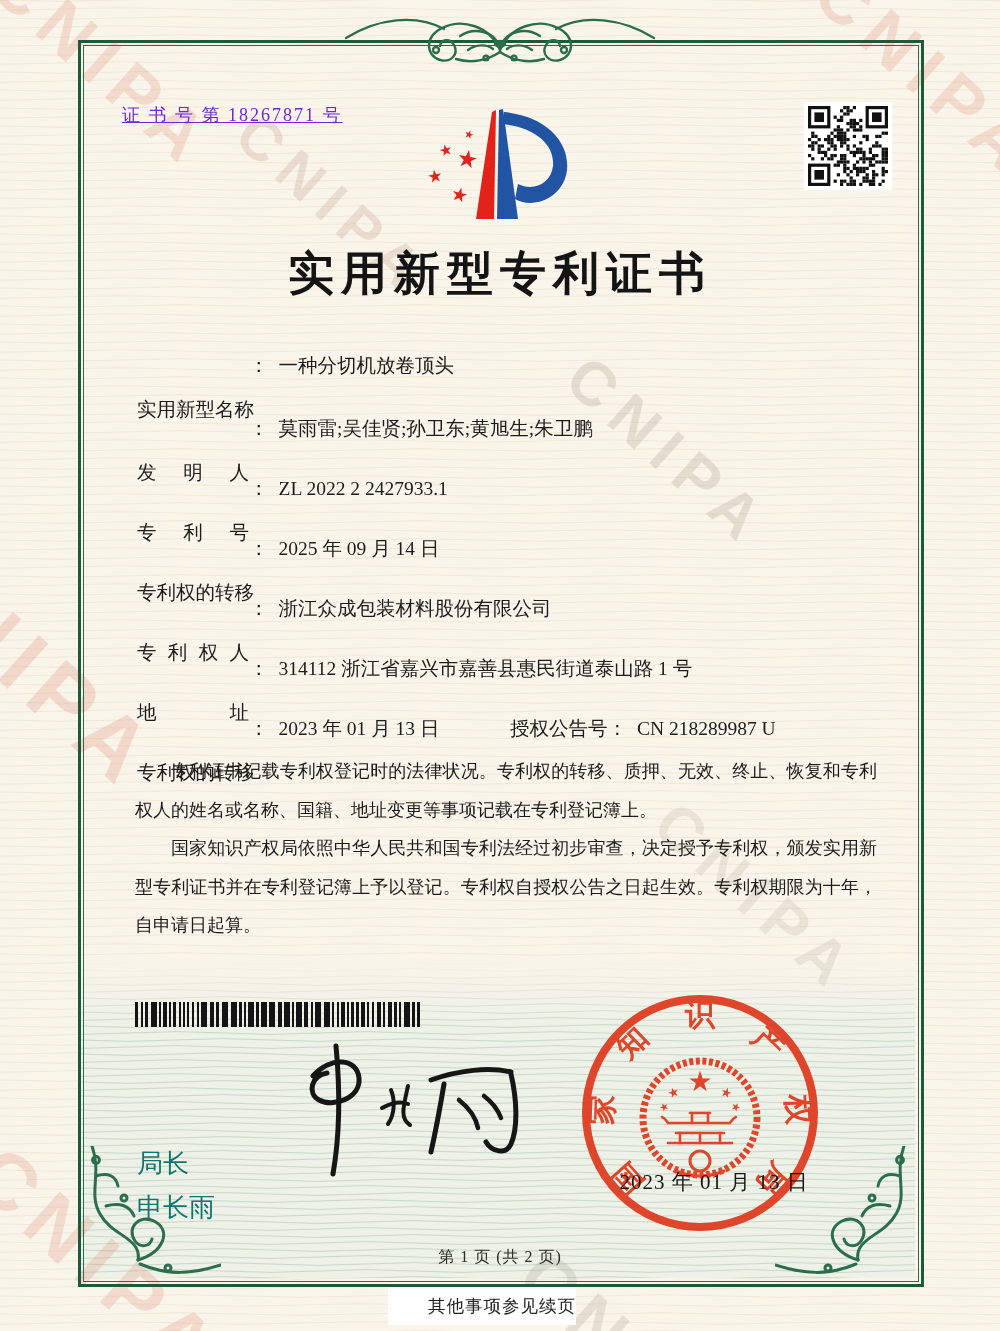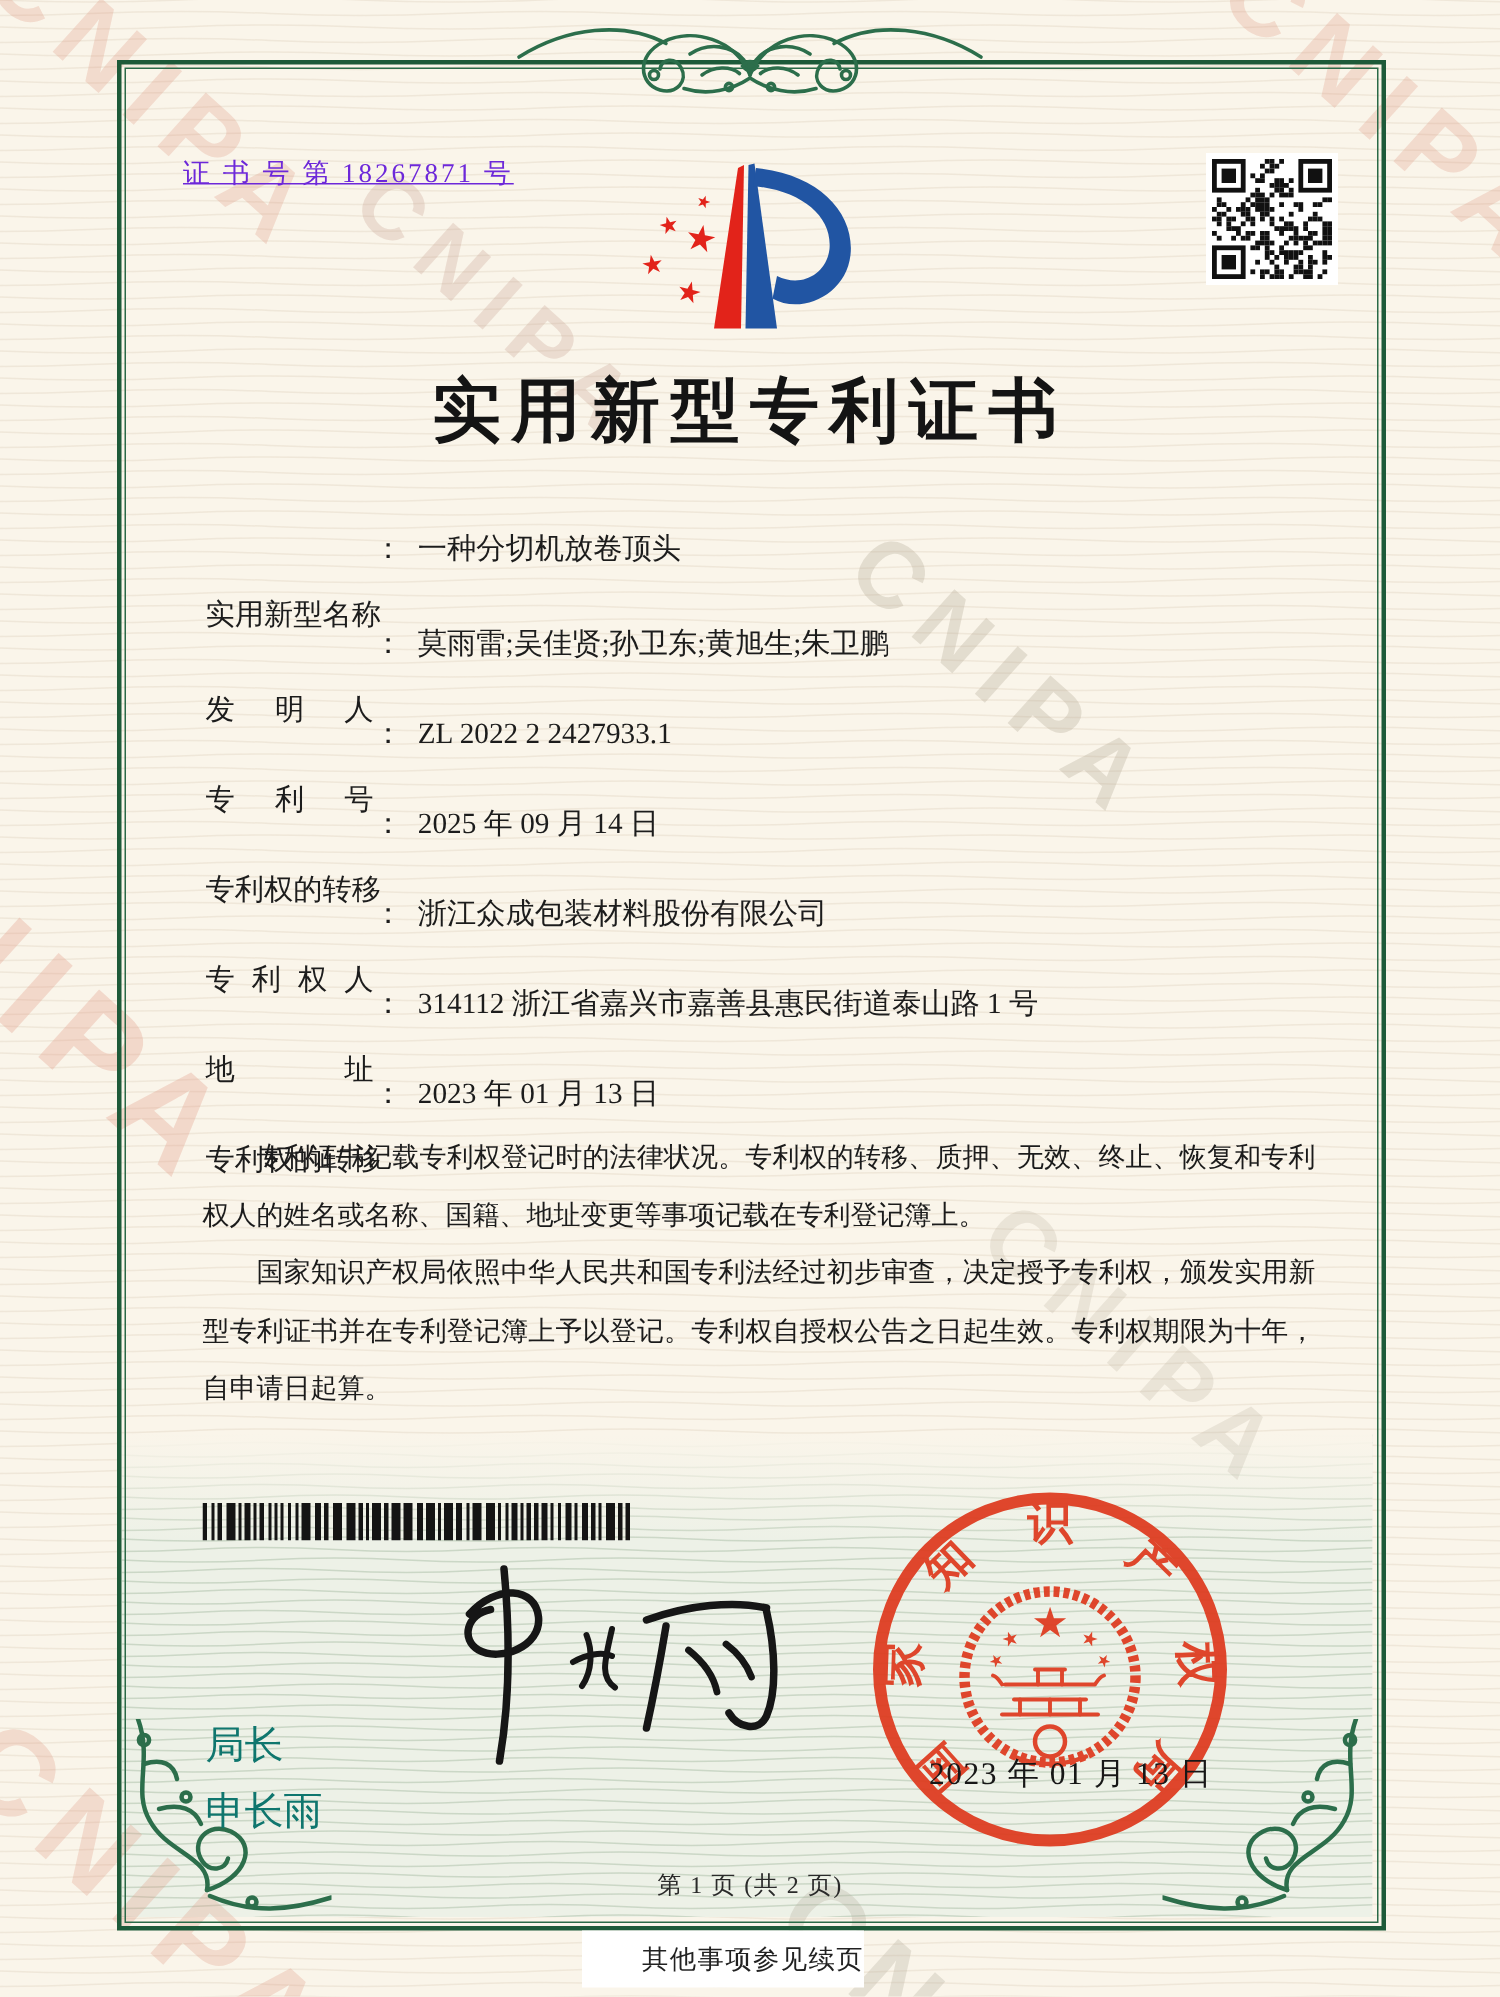--- a/index.html
+++ b/index.html
@@ -541,20 +541,23 @@
     <span class="flabel">专利权的转移</span><span class="fsep">：</span><span>2025 年 09 月 14 日</span>
   </div>
   <div class="frow" style="top:243px">
     <span class="flabel">专利权人</span><span class="fsep">：</span><span>浙江众成包装材料股份有限公司</span>
   </div>
   <div class="frow" style="top:303px">
     <span class="flabel">地址</span><span class="fsep">：</span><span>314112 浙江省嘉兴市嘉善县惠民街道泰山路 1 号</span>
   </div>
   <div class="frow" style="top:363px">
     <span class="flabel">专利权的转移</span><span class="fsep">：</span><span>2023 年 01 月 13 日</span>
+    <span class="fcol2">
+      <span>授权公告号</span><span class="fsep">：</span><span>CN 218289987 U</span>
+    </span>
   </div>
 </div>
 
 <div id="body-text" class="abs ct">
   <p>专利证书记载专利权登记时的法律状况。专利权的转移、质押、无效、终止、恢复和专利权人的姓名或名称、国籍、地址变更等事项记载在专利登记簿上。</p>
   <p>国家知识产权局依照中华人民共和国专利法经过初步审查，决定授予专利权，颁发实用新型专利证书并在专利登记簿上予以登记。专利权自授权公告之日起生效。专利权期限为十年，自申请日起算。</p>
 </div>
 
 <svg id="barcode" class="abs ct" viewBox="0 0 290 25" preserveAspectRatio="none">
     <rect x="0" y="0" width="3" height="25" fill="#141414"></rect>

